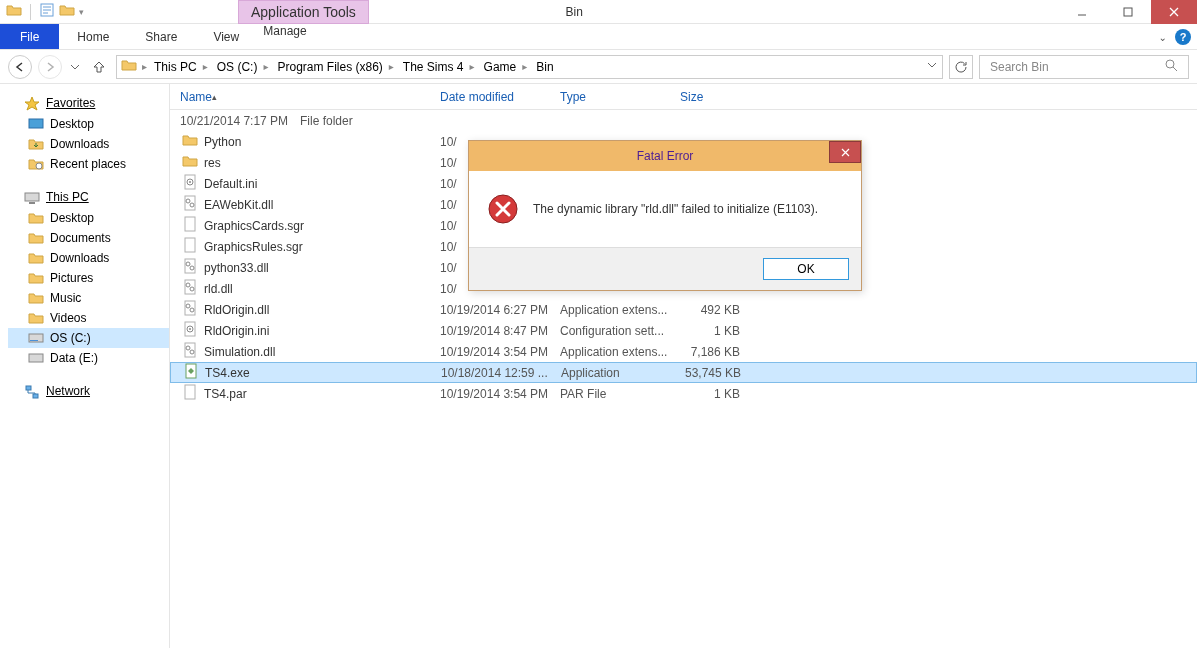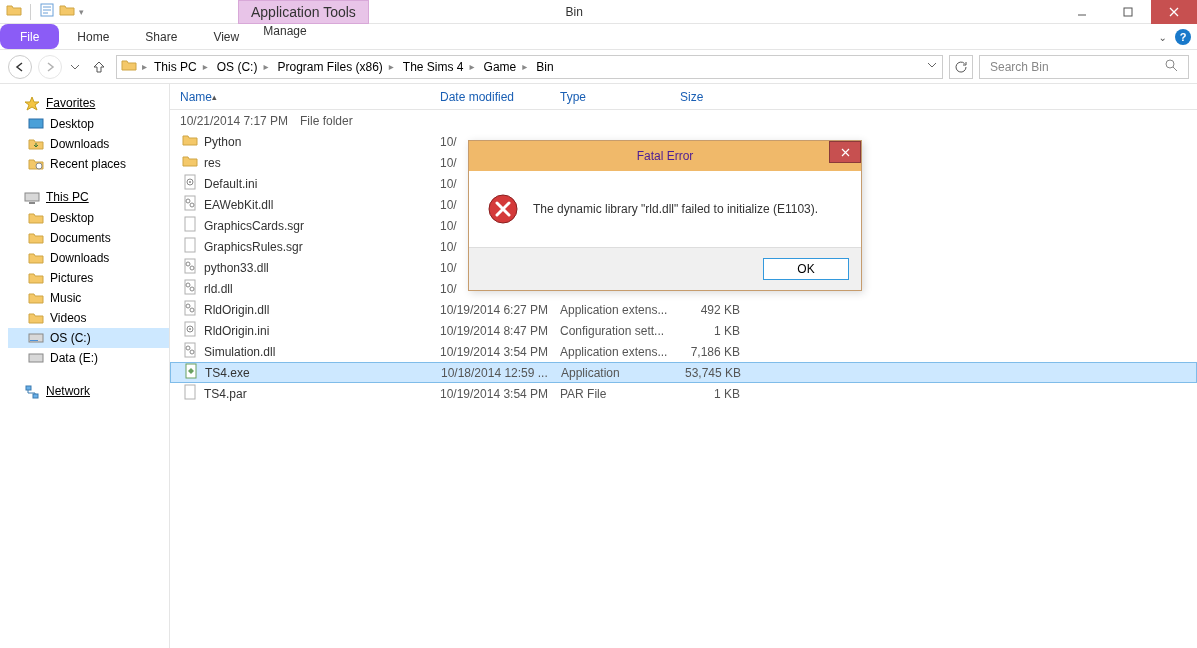--- a/index.html
+++ b/index.html
@@ -12,21 +12,21 @@
   .qat svg { width: 16px; height: 16px; }
   .contextual-tab { position: absolute; left: 238px; top: 0; height: 24px; background: #e8c4e8; border: 1px solid #d8a8d8; padding: 0 12px; display: flex; align-items: center; font-size: 14px; color: #333; }
   .title-center { flex: 1; display: flex; align-items: center; justify-content: center; font-size: 12px; color: #333; }
   .win-controls { display: flex; }
   .win-btn { width: 46px; height: 24px; display: flex; align-items: center; justify-content: center; color: #555; }
   .win-btn.close { background: #c75050; color: #fff; }
   .win-btn svg { width: 10px; height: 10px; }
 
   
   .ribbon { height: 26px; background: #fff; display: flex; align-items: stretch; border-bottom: 1px solid #e5e5e5; position: relative; }
-  .ribbon .file-tab { background: #8b5cf6; color: #fff; padding: 0 20px; display: flex; align-items: center; font-size: 12px; border-radius: 8px; }
+  .ribbon .file-tab { background: #1d4ed8; color: #fff; padding: 0 20px; display: flex; align-items: center; font-size: 12px; }
   .ribbon .tab { padding: 0 18px; display: flex; align-items: center; font-size: 12px; color: #333; }
   .ribbon .tab.manage { position: absolute; left: 238px; width: 94px; justify-content: center; }
   .ribbon-right { position: absolute; right: 6px; top: 0; height: 26px; display: flex; align-items: center; gap: 8px; }
   .help-circle { width: 16px; height: 16px; border-radius: 50%; background: #1979ca; color: #fff; display: flex; align-items: center; justify-content: center; font-size: 11px; font-weight: bold; }
 
   
   .navbar { height: 34px; background: #fff; display: flex; align-items: center; padding: 4px 8px; gap: 6px; border-bottom: 1px solid #e5e5e5; }
   .nav-btn { width: 24px; height: 24px; border: 1px solid #ccc; border-radius: 50%; display: flex; align-items: center; justify-content: center; color: #666; }
   .nav-btn.disabled { opacity: 0.5; }
   .nav-btn.enabled { color: #333; }

